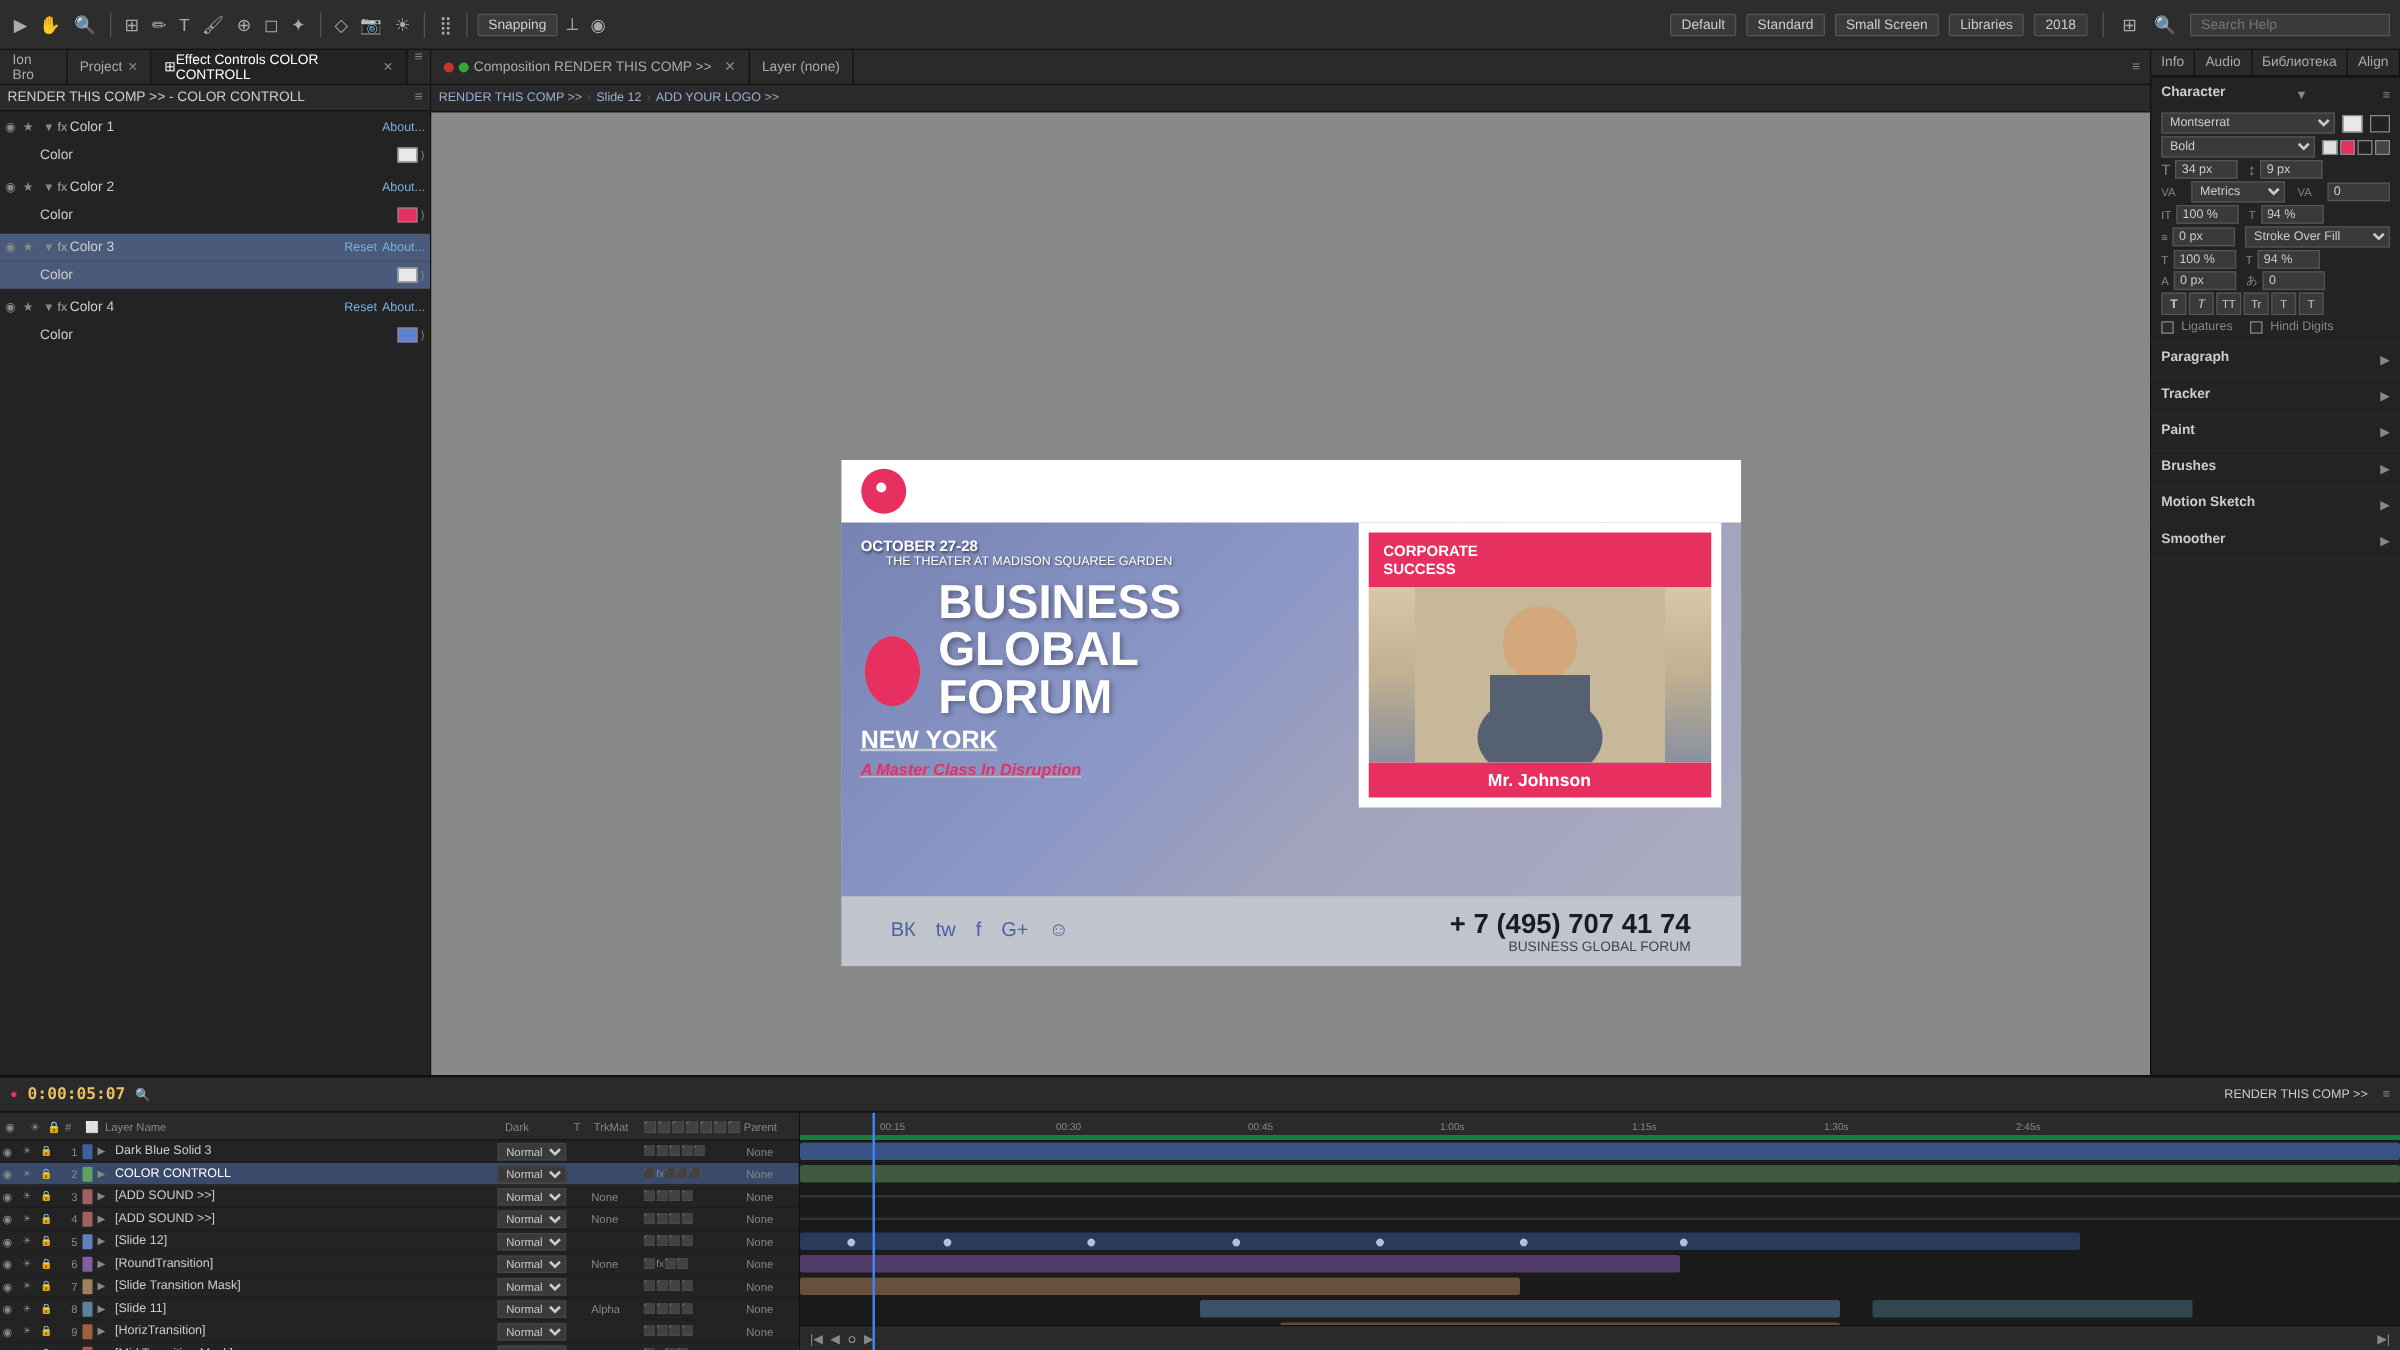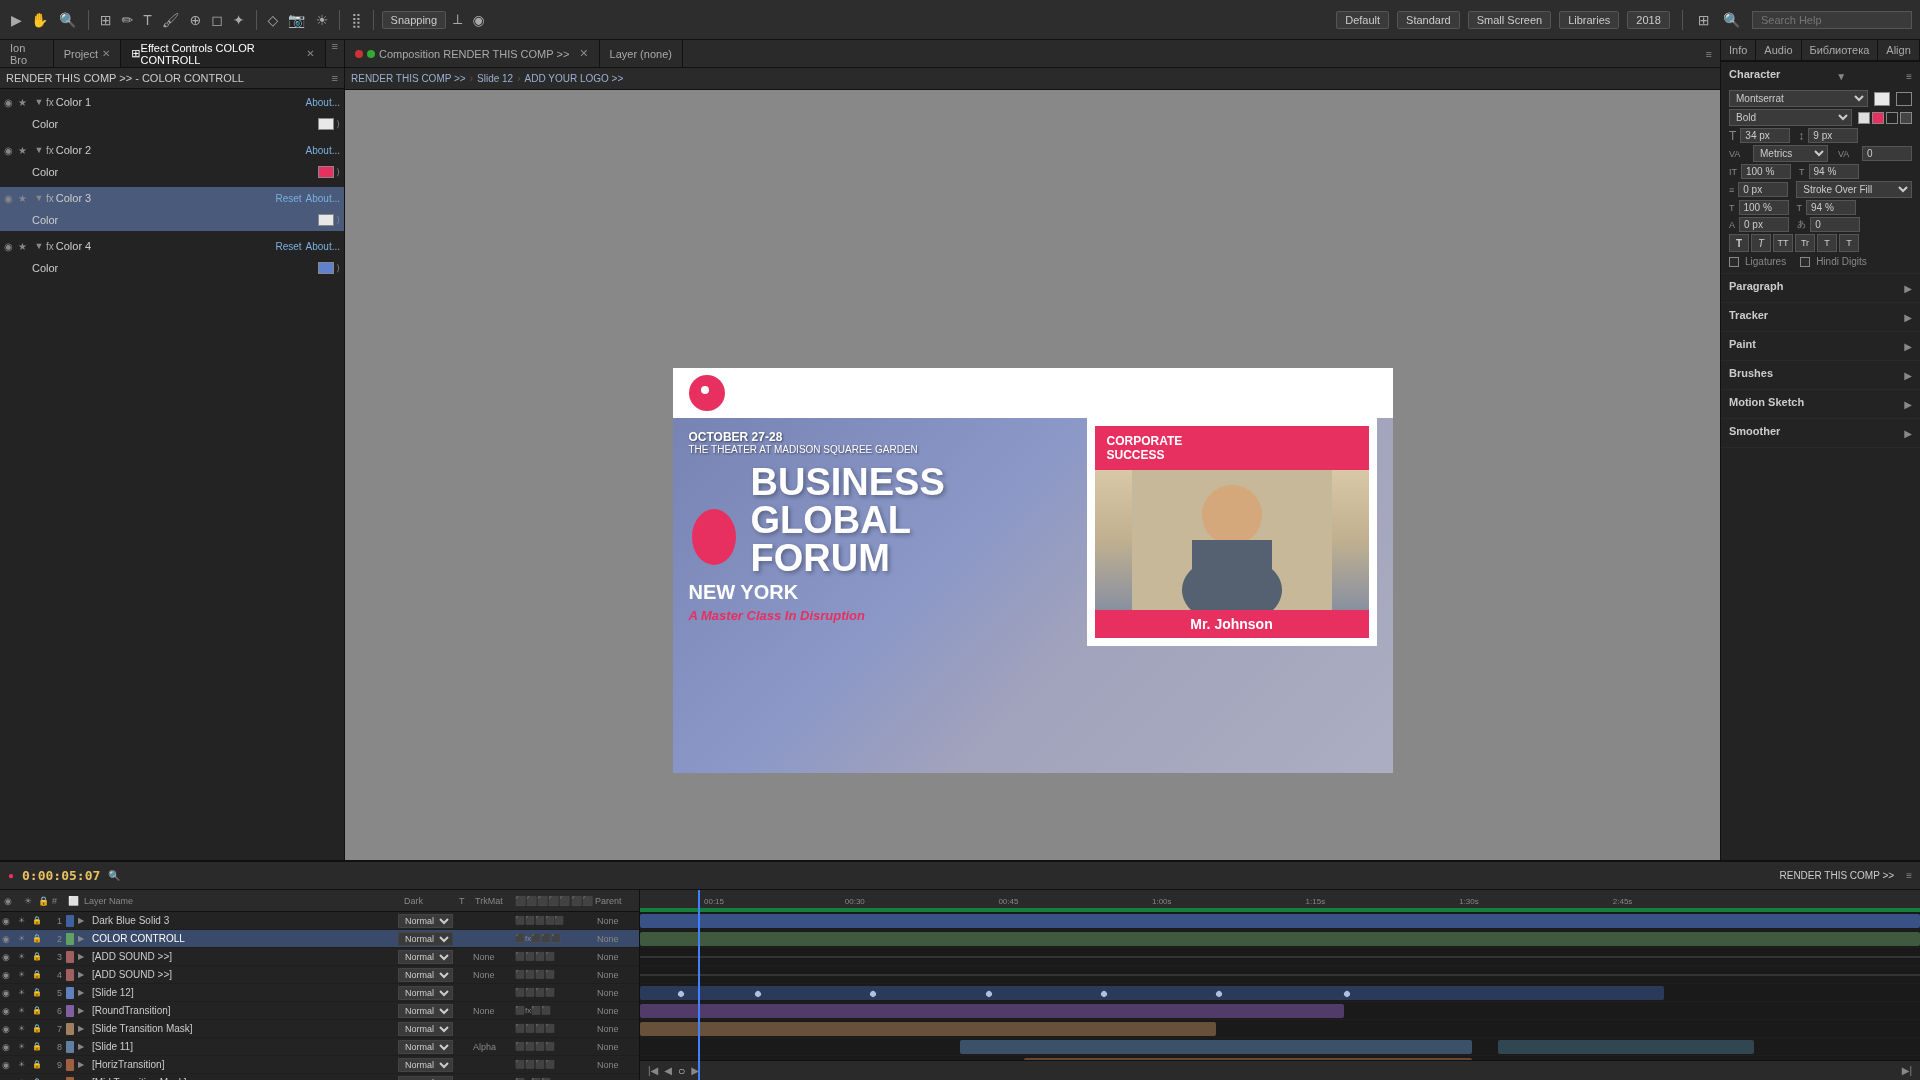--- a/index.html
+++ b/index.html
@@ -81,21 +81,21 @@
     .phone-text { text-align: right; }
     .phone-number { font-size: 22px; font-weight: bold; color: #1a1a2a; }
     .phone-label { font-size: 11px; color: #444; }
     
     
     .comp-content { position: absolute; top: 50px; left: 0; right: 0; bottom: 56px; }
     
     
     .comp-left { position: absolute; left: 16px; top: 12px; right: 320px; }
     .comp-date { font-size: 12px; color: white; font-weight: bold; text-shadow: 1px 1px 2px rgba(0,0,0,0.5); }
-    .comp-venue { font-size: 10px; color: white; text-shadow: 1px 1px 2px rgba(0,0,0,0.5); }
+    .comp-venue { font-size: 10px; color: white; text-shadow: 1px 1px 2px rgba(0,0,0,0.5); margin-left: 20px; }
     .comp-title-block { display: flex; align-items: flex-end; gap: 12px; margin-top: 8px; }
     .comp-main-title { }
     .comp-main-title .line1 { font-size: 38px; font-weight: 900; color: white; line-height: 1; text-shadow: 2px 2px 4px rgba(0,0,0,0.3); }
     .comp-main-title .line2 { font-size: 38px; font-weight: 900; color: white; line-height: 1; text-shadow: 2px 2px 4px rgba(0,0,0,0.3); }
     .comp-main-title .line3 { font-size: 38px; font-weight: 900; color: white; line-height: 1; text-shadow: 2px 2px 4px rgba(0,0,0,0.3); }
     .comp-city { font-size: 20px; font-weight: bold; color: white; margin-top: 4px; }
     .comp-subtitle { font-size: 13px; color: #e83060; font-style: italic; font-weight: bold; margin-top: 4px; }
     
     
     .comp-right { position: absolute; right: 16px; top: 0; width: 290px; bottom: 0; }
@@ -121,21 +121,21 @@
     .rp-section { padding: 6px 8px; border-bottom: 1px solid #2a2a2a; }
     .rp-section-title { font-size: 11px; color: #ccc; margin-bottom: 4px; font-weight: bold; }
     .rp-row { display: flex; align-items: center; gap: 4px; margin-bottom: 2px; }
     .rp-select { background: #3a3a3a; border: 1px solid #555; color: #ccc; font-size: 10px; padding: 1px 2px; flex: 1; }
     .rp-input { background: #3a3a3a; border: 1px solid #555; color: #ccc; font-size: 10px; padding: 1px 4px; width: 50px; }
     .font-style-row { display: flex; gap: 2px; }
     .font-style-btn { width: 20px; height: 18px; background: #3a3a3a; border: 1px solid #555; display: flex; align-items: center; justify-content: center; cursor: pointer; font-size: 10px; color: #ccc; }
     .ligature-row { display: flex; align-items: center; gap: 6px; font-size: 10px; color: #888; }
     .checkbox-small { width: 10px; height: 10px; border: 1px solid #888; background: #2a2a2a; }
 
-    .comp-city-row { margin-top: 2px; }
+    .comp-city-row { margin-top: 2px; text-decoration: underline; }
   </style>
 </head>
 <body>
 
 <div class="top-toolbar">
   <span class="toolbar-icon">▶</span>
   <span class="toolbar-icon">✋</span>
   <span class="toolbar-icon">🔍</span>
   <span class="toolbar-sep"></span>
   <span class="toolbar-icon">⊞</span>
@@ -334,20 +334,33 @@
                       <ellipse cx="100" cy="120" rx="50" ry="35" fill="#556070"></ellipse>
                       <rect x="60" y="70" width="80" height="60" fill="#556070"></rect>
                     </svg>
                   </div>
                 </div>
                 <div class="speaker-name-bar">Mr. Johnson</div>
               </div>
             </div>
           </div>
 
+          <div class="comp-footer-bar">
+            <div class="social-icons">
+              <span>ВК</span>
+              <span>tw</span>
+              <span>f</span>
+              <span>G+</span>
+              <span>☺</span>
+            </div>
+            <div class="phone-text">
+              <div class="phone-number">+ 7 (495) 707 41 74</div>
+              <div class="phone-label">BUSINESS GLOBAL FORUM</div>
+            </div>
+          </div>
 
         </div>
       </div>
     </div>
 
     <div class="viewer-controls">
       <span>▶</span>
       <span>⊞</span>
       <select class="vc-select">
         <option>50%</option>

